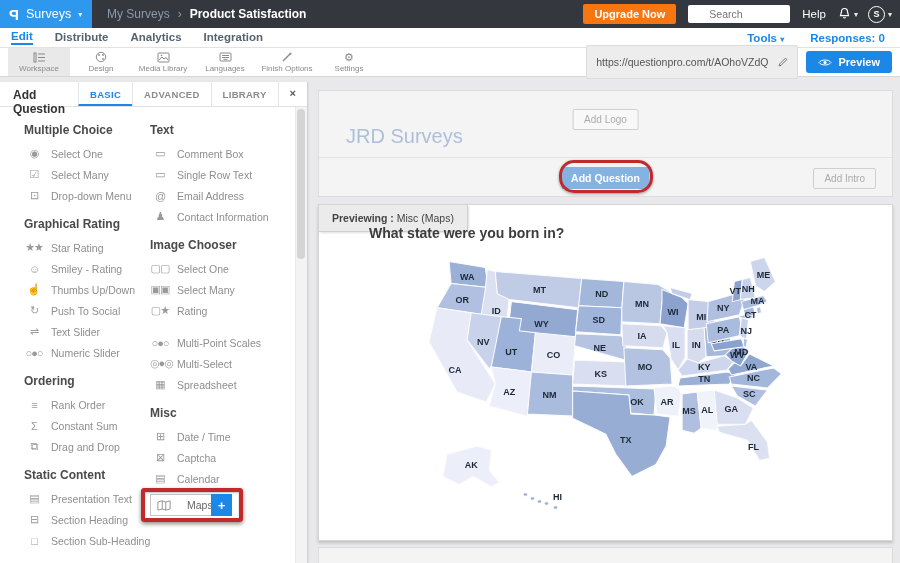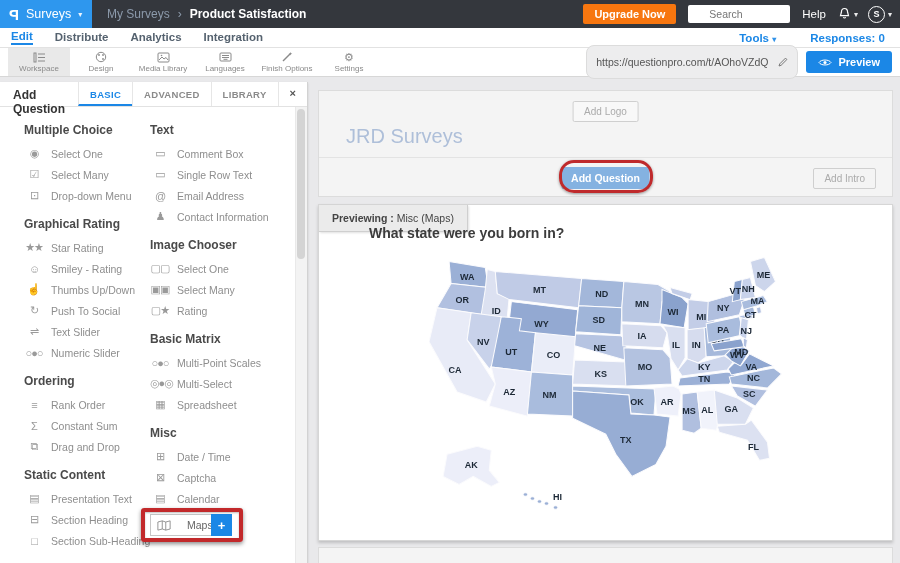--- a/index.html
+++ b/index.html
@@ -22,32 +22,32 @@
   .searchbox input { border:0; outline:0; width:76px; font-size:10.5px; color:#555; font-family:"Liberation Sans",sans-serif; }
   .help { font-size:11.5px; margin:0 12px 0 12px; cursor:pointer; }
   .bellwrap { display:flex; align-items:center; gap:3px; cursor:pointer; margin-right:10px; }
   .avwrap { display:flex; align-items:center; gap:3px; cursor:pointer; }
   .avatar { width:17px; height:17px; border:1.5px solid #fff; border-radius:50%; display:flex; align-items:center; justify-content:center; font-size:9px; font-weight:bold; }
 
   
   .subnav { position:absolute; top:28px; left:0; right:0; height:20px; background:#fff; border-bottom:1px solid #e2e2e2; display:flex; align-items:center; padding:0 11px; font-size:11.5px; font-weight:bold; }
   .snav-tab { color:#55626f; margin-right:22px; cursor:pointer; padding-bottom:1px; }
   .snav-tab.active { color:#1b87e6; border-bottom:2px solid #1b87e6; }
-  .subnav-right { margin-left:auto; display:flex; align-items:center; gap:34px; padding-right:4px;justify-content:flex-end; }
+  .subnav-right { margin-left:auto; display:flex; align-items:center; gap:26px; padding-right:4px;justify-content:flex-end; }
   .tools { color:#1b87e6; cursor:pointer; }
   .tools .caret { color:#1b87e6; }
   .responses { color:#1b87e6; cursor:pointer; }
 
   
   .toolbar { position:absolute; top:48px; left:0; right:0; height:29px; background:#fff; border-bottom:1px solid #d7d7d7; display:flex; align-items:stretch; padding-left:8px; }
   .tbtn { width:62px; display:flex; flex-direction:column; align-items:center; justify-content:center; gap:1px; color:#8a8a8a; font-size:8px; cursor:pointer; }
   .tbtn.active { background:#e9e9e9; }
   .tbtn .ticon { height:12px; display:flex; align-items:center; justify-content:center; color:#8a8a8a; font-size:11px; line-height:12px; }
   .toolbar-right { margin-left:auto; display:flex; align-items:center; gap:8px; padding-right:8px; }
-  .urlbox { background:#ededee; border:1px solid #dcdcdc; border-radius:8px; height:20px; display:flex; align-items:center; padding:16px 9px; font-size:10.5px; color:#555; gap:10px; }
+  .urlbox { background:#ededee; border:1px solid #dcdcdc; border-radius:2px; height:20px; display:flex; align-items:center; padding:16px 9px; font-size:10.5px; color:#555; gap:10px; }
   .previewbtn { background:#1b87e6; color:#fff; border-radius:3px; height:22px; padding:0 12px; font-size:11px; font-weight:bold; display:flex; align-items:center; gap:6px; cursor:pointer; }
 
   
   .bodyarea { position:absolute; top:77px; left:0; right:0; bottom:0;border-radius:20px; }
 
   
   .left-panel { position:absolute; top:5px; left:0; bottom:0; width:308px; background:#fff; border-right:1px solid #d2d2d2; box-shadow:0 1px 2px rgba(0,0,0,.12); }
   .panel-head { height:25px; border-bottom:1px solid #e2e2e2; display:flex; align-items:stretch; }
   .panel-title { font-size:12px; font-weight:bold; color:#333; padding:6px 0 0 13px; flex:1; }
   .ptab { font-size:9.5px; font-weight:bold; color:#8a8a8a; padding:7px 11px 0; border-left:1px solid #e6e6e6; letter-spacing:.3px; cursor:pointer; }
@@ -63,21 +63,21 @@
   .pitem { display:flex; align-items:center; height:21px; color:#8e8e8e; font-size:10.5px; gap:7px; cursor:pointer; white-space:nowrap; }
   .picon { width:20px; text-align:center; font-size:11px; color:#9a9a9a; flex:0 0 20px; letter-spacing:-1px; }
   .maps-wrap { position:relative; height:28px; margin-top:3px; width:92px; }
   .maps-box { position:absolute; left:0; top:2px; display:flex; align-items:center; border:1px solid #c6c6c6; background:#fff; height:22px; padding:0 6px; gap:16px; font-size:10.5px; color:#666; cursor:pointer; }
   .maps-add { position:absolute; left:61px; top:2px; width:21px; height:22px; background:#1b87e6; color:#fff; font-weight:bold; display:flex; align-items:center; justify-content:center; font-size:13px; cursor:pointer; }
   .maps-annotation { position:absolute; left:-9px; top:-4px; width:102px; height:34px; border:4px solid #c2292b; border-radius:3px; box-shadow:0 2px 4px rgba(0,0,0,.45), inset 0 1px 2px rgba(0,0,0,.25); pointer-events:none; }
 
   
   .main { position:absolute; left:318px; top:13px; right:7px; bottom:0; }
   .header-card { position:relative; background:#f4f4f4; border:1px solid #dcdcdc; height:107px; }
-  .add-logo { position:absolute; top:10px; left:50%; transform:translateX(-50%); border:1px solid #cfcfcf; color:#ababab; font-size:10px; padding:4px 11px; border-radius:2px; background:#f8f8f8; cursor:pointer; }
+  .add-logo { position:absolute; top:18px; left:50%; transform:translateX(-50%); border:1px solid #cfcfcf; color:#ababab; font-size:10px; padding:4px 11px; border-radius:2px; background:#f8f8f8; cursor:pointer; }
   .survey-title { position:absolute; top:34px; left:27px; font-size:20px; color:#aebfd9; }
   .card-divider { position:absolute; top:66px; left:0; right:0; border-top:1px solid #e3e3e3; }
   .add-q { position:absolute; top:76px; left:50%; transform:translateX(-50%); background:#84b2e1; color:#fff; font-size:10.5px; font-weight:bold; padding:5px 10px; border-radius:2px; cursor:pointer; white-space:nowrap; }
   .aq-annotation { position:absolute; top:69px; left:50%; transform:translateX(-50%); width:94px; height:33px; border:3px solid #bf2a2c; border-radius:15px; box-shadow:0 1px 3px rgba(0,0,0,.4); pointer-events:none; }
   .add-intro { position:absolute; top:77px; right:16px; border:1px solid #cfcfcf; color:#ababab; font-size:10px; padding:4px 10px; border-radius:2px; cursor:pointer; }
 
   .preview-card { position:relative; margin-top:7px; background:#fff; border:1px solid #d6d6d6; height:337px; box-shadow:0 2px 3px rgba(0,0,0,.18); }
   .preview-tab { position:absolute; top:0; left:0; background:#ebebeb; border-right:1px solid #cfcfcf; border-bottom:1px solid #cfcfcf; padding:7px 13px; font-size:10.5px; color:#444; box-shadow:1px 1px 2px rgba(0,0,0,.12); }
   .question { position:absolute; top:20px; left:50px; font-size:14px; font-weight:bold; color:#3c3c3c; }
   .map-holder { position:absolute; top:52px; left:110px; width:462px; height:266px; }
@@ -328,21 +328,20 @@
               <div class="pitem">
                 <span class="picon">▣▣</span>
                 <span>Select Many</span>
               </div>
               <div class="pitem">
                 <span class="picon">▢★</span>
                 <span>Rating</span>
               </div>
             </div>
             <div class="psec">
-              <div class="psec-title">Basic Matrix</div>
               <div class="pitem">
                 <span class="picon">○●○</span>
                 <span>Multi-Point Scales</span>
               </div>
               <div class="pitem">
                 <span class="picon">◎●◎</span>
                 <span>Multi-Select</span>
               </div>
               <div class="pitem">
                 <span class="picon">▦</span>

